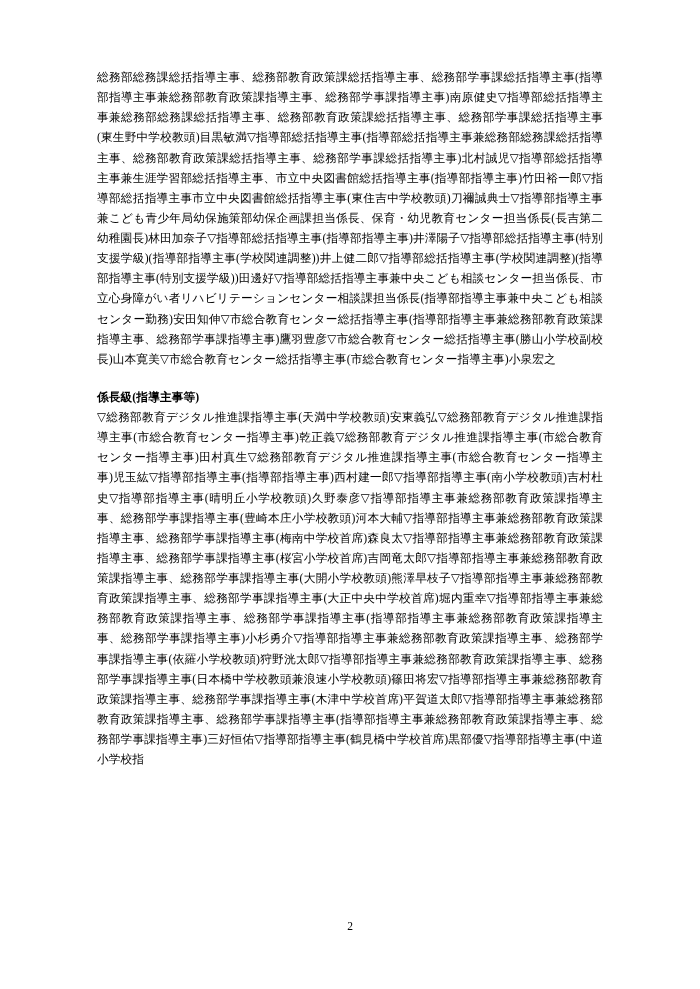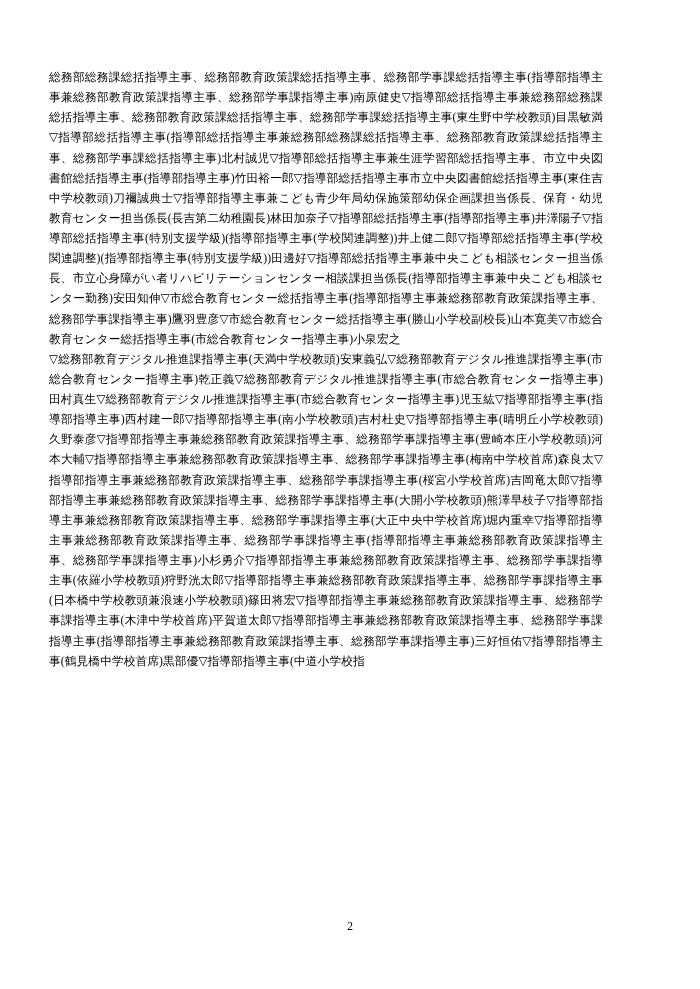--- a/index.html
+++ b/index.html
@@ -14,21 +14,21 @@
     color: #000000;
     position: relative;
   }
   .page {
     position: absolute;
     top: 0;
     left: 0;
     width: 700px;
     height: 989px;
     box-sizing: border-box;
-    padding: 68px 97px 40px 49px;
+    padding: 68px 97px 40px 97px;
   }
   .para {
     font-size: 11.7px;
     line-height: 1.72;
     text-align: justify;
     text-justify: inter-ideograph;
     margin: 0;
     letter-spacing: 0.1px;
   }
   .section-heading {
@@ -54,16 +54,17 @@
     font-size: 11.5px;
     font-family: "Liberation Serif", "DejaVu Serif", serif;
   }
 </style>
 </head>
 <body>
 
 <div class="page">
   <div class="body-block">
     <p class="para">総務部総務課総括指導主事、総務部教育政策課総括指導主事、総務部学事課総括指導主事(指導部指導主事兼総務部教育政策課指導主事、総務部学事課指導主事)南原健史▽指導部総括指導主事兼総務部総務課総括指導主事、総務部教育政策課総括指導主事、総務部学事課総括指導主事(東生野中学校教頭)目黒敏満▽指導部総括指導主事(指導部総括指導主事兼総務部総務課総括指導主事、総務部教育政策課総括指導主事、総務部学事課総括指導主事)北村誠児▽指導部総括指導主事兼生涯学習部総括指導主事、市立中央図書館総括指導主事(指導部指導主事)竹田裕一郎▽指導部総括指導主事市立中央図書館総括指導主事(東住吉中学校教頭)刀禰誠典士▽指導部指導主事兼こども青少年局幼保施策部幼保企画課担当係長、保育・幼児教育センター担当係長(長吉第二幼稚園長)林田加奈子▽指導部総括指導主事(指導部指導主事)井澤陽子▽指導部総括指導主事(特別支援学級)(指導部指導主事(学校関連調整))井上健二郎▽指導部総括指導主事(学校関連調整)(指導部指導主事(特別支援学級))田邊好▽指導部総括指導主事兼中央こども相談センター担当係長、市立心身障がい者リハビリテーションセンター相談課担当係長(指導部指導主事兼中央こども相談センター勤務)安田知伸▽市総合教育センター総括指導主事(指導部指導主事兼総務部教育政策課指導主事、総務部学事課指導主事)鷹羽豊彦▽市総合教育センター総括指導主事(勝山小学校副校長)山本寛美▽市総合教育センター総括指導主事(市総合教育センター指導主事)小泉宏之</p>
+    <p class="section-heading">係長級(指導主事等)</p>
     <p class="para">▽総務部教育デジタル推進課指導主事(天満中学校教頭)安東義弘▽総務部教育デジタル推進課指導主事(市総合教育センター指導主事)乾正義▽総務部教育デジタル推進課指導主事(市総合教育センター指導主事)田村真生▽総務部教育デジタル推進課指導主事(市総合教育センター指導主事)児玉紘▽指導部指導主事(指導部指導主事)西村建一郎▽指導部指導主事(南小学校教頭)吉村杜史▽指導部指導主事(晴明丘小学校教頭)久野泰彦▽指導部指導主事兼総務部教育政策課指導主事、総務部学事課指導主事(豊崎本庄小学校教頭)河本大輔▽指導部指導主事兼総務部教育政策課指導主事、総務部学事課指導主事(梅南中学校首席)森良太▽指導部指導主事兼総務部教育政策課指導主事、総務部学事課指導主事(桜宮小学校首席)吉岡竜太郎▽指導部指導主事兼総務部教育政策課指導主事、総務部学事課指導主事(大開小学校教頭)熊澤早枝子▽指導部指導主事兼総務部教育政策課指導主事、総務部学事課指導主事(大正中央中学校首席)堀内重幸▽指導部指導主事兼総務部教育政策課指導主事、総務部学事課指導主事(指導部指導主事兼総務部教育政策課指導主事、総務部学事課指導主事)小杉勇介▽指導部指導主事兼総務部教育政策課指導主事、総務部学事課指導主事(依羅小学校教頭)狩野洸太郎▽指導部指導主事兼総務部教育政策課指導主事、総務部学事課指導主事(日本橋中学校教頭兼浪速小学校教頭)篠田将宏▽指導部指導主事兼総務部教育政策課指導主事、総務部学事課指導主事(木津中学校首席)平賀道太郎▽指導部指導主事兼総務部教育政策課指導主事、総務部学事課指導主事(指導部指導主事兼総務部教育政策課指導主事、総務部学事課指導主事)三好恒佑▽指導部指導主事(鶴見橋中学校首席)黒部優▽指導部指導主事(中道小学校指</p>
   </div>
   <div class="page-number">2</div>
 </div>
 
 </body></html>

